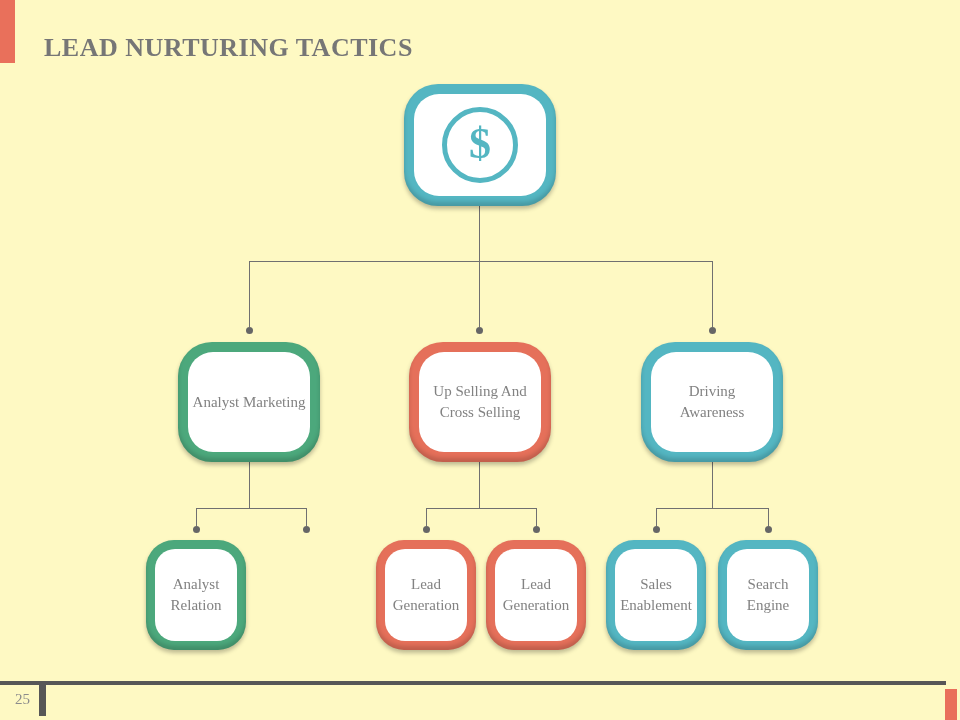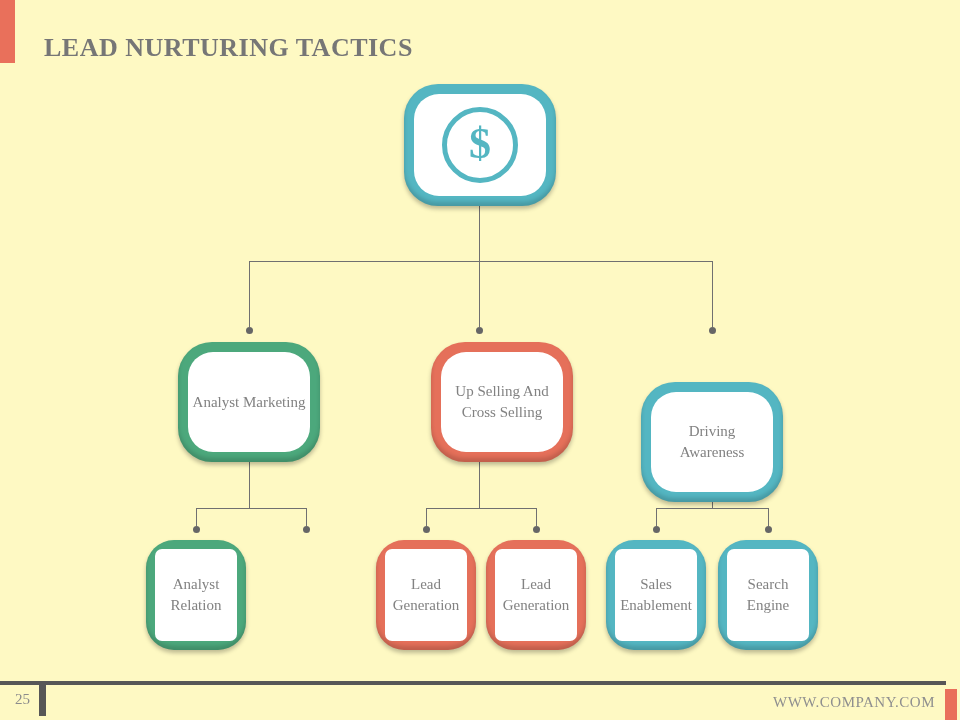--- a/index.html
+++ b/index.html
@@ -32,40 +32,40 @@
   }
   .node .inner {
     position: absolute; inset: 10px;
     background: #ffffff; border-radius: 25px;
     display: flex; align-items: center; justify-content: center;
     text-align: center;
     color: #828282; font-size: 15px; line-height: 1.4;
     padding: 0 4px; box-sizing: border-box;
   }
   .node.small { border-radius: 28px; }
-  .node.small .inner { inset: 9px; border-radius: 7px; padding: 0 1px; }
+  .node.small .inner { inset: 9px; border-radius: 20px; padding: 0 1px; }
 
   .c-teal  { background: #54B6C2; }
   .c-green { background: #4CA87C; }
   .c-coral { background: #E5705A; }
 
   #root { left: 404px; top: 84px; width: 152px; height: 122px; }
   .circle-icon {
     width: 66px; height: 66px;
     border: 5px solid #54B6C2; border-radius: 50%;
     display: flex; align-items: center; justify-content: center;
   }
   .dollar {
     color: #54B6C2; font-size: 44px; font-weight: 700;
     line-height: 1; padding-bottom: 3px;
   }
 
   #n2a { left: 178px; top: 342px; width: 142px; height: 120px; }
-  #n2b { left: 431px; top: 342px; width: 142px; height: 120px; }
-  #n2c { left: 641px; top: 342px; width: 142px; height: 120px; margin-top: 40px; }
+  #n2b { left: 409px; top: 342px; width: 142px; height: 120px; }
+  #n2c { left: 641px; top: 342px; width: 142px; height: 120px; }
 
   #n3a { left: 146px; top: 540px; width: 100px; height: 110px; }
   #n3b { left: 256px; top: 540px; width: 100px; height: 110px; }
   #n3c { left: 376px; top: 540px; width: 100px; height: 110px; }
   #n3d { left: 486px; top: 540px; width: 100px; height: 110px; }
   #n3e { left: 606px; top: 540px; width: 100px; height: 110px; }
   #n3f { left: 718px; top: 540px; width: 100px; height: 110px; }
 
   
   .line { position: absolute; background: #707070; }
@@ -195,16 +195,15 @@
   <div class="node small c-teal" id="n3e">
     <div class="inner">Sales Enablement</div>
   </div>
   <div class="node small c-teal" id="n3f">
     <div class="inner">Search Engine</div>
   </div>
 
   <div class="footer-line"></div>
   <div class="footer-vbar"></div>
   <div class="page-num">25</div>
-  <div class="website">WWW.COMPANY.COM</div>
   <div class="footer-accent"></div>
 
 </div>
 
 </body></html>

